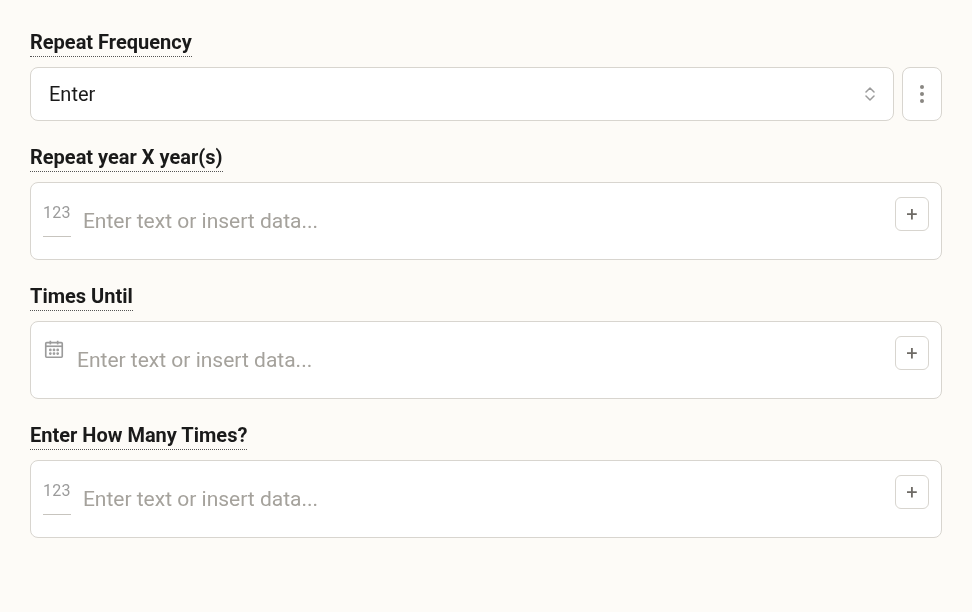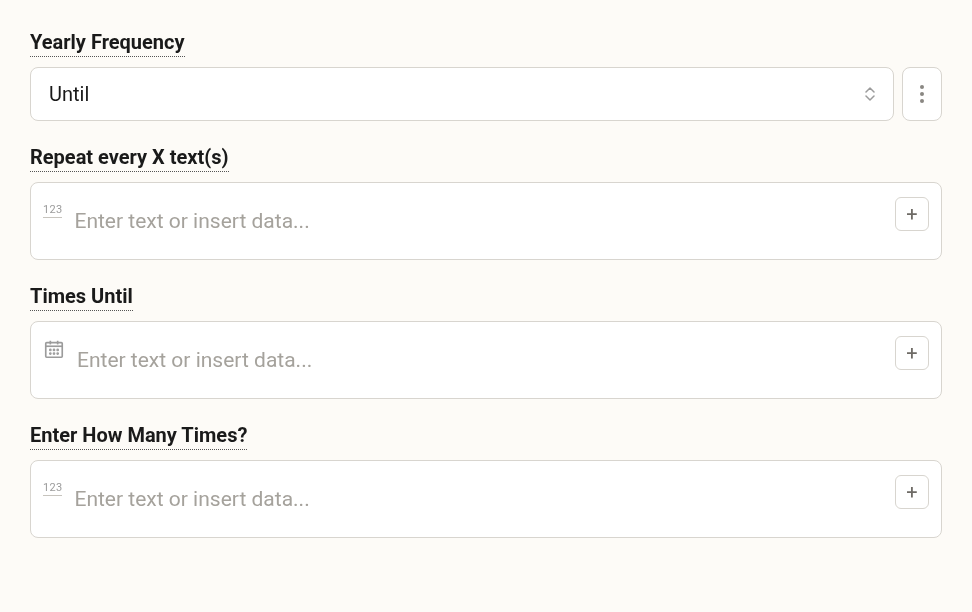--- a/index.html
+++ b/index.html
@@ -82,24 +82,24 @@
       display: flex;
       align-items: center;
       background: #fff;
       border: 1px solid #d8d5cf;
       border-radius: 8px;
       padding: 10px 12px;
       gap: 12px;
       height: 78px;
     }
     .type-badge {
-      font-size: 11px;
+      font-size: 16px;
       color: #9b9b9b;
       border-bottom: 1px solid #c7c4be;
-      padding-bottom: 1px;
+      padding-bottom: 14px;
       align-self: flex-start;
       margin-top: 10px;
       font-weight: 400;
       letter-spacing: 0.3px;
     }
     .cal-icon {
       align-self: flex-start;
       margin-top: 6px;
       color: #9b9b9b;
     }
@@ -128,45 +128,45 @@
       color: #6e6b66;
       font-size: 20px;
       align-self: flex-start;
       margin-top: 4px;
     }
   </style>
 </head>
 <body>
 
 <div class="field-group">
-  <div class="field-label">Yearly Frequency</div>
+  <div class="field-label">Repeat Frequency</div>
   <div class="select-row">
     <div class="select-box">
-      <span>Until</span>
+      <span>Enter</span>
       <span class="select-chevrons">
         <svg width="10" height="6" viewBox="0 0 10 6">
             <path d="M1 5 L5 1 L9 5" stroke="#9b9b9b" stroke-width="1.5" fill="none" stroke-linecap="round" stroke-linejoin="round"></path>
           </svg>
         <svg width="10" height="6" viewBox="0 0 10 6">
             <path d="M1 1 L5 5 L9 1" stroke="#9b9b9b" stroke-width="1.5" fill="none" stroke-linecap="round" stroke-linejoin="round"></path>
           </svg>
       </span>
     </div>
     <div class="menu-btn">
       <div class="dot-col">
         <div class="dot"></div>
         <div class="dot"></div>
         <div class="dot"></div>
       </div>
     </div>
   </div>
 </div>
 
 <div class="field-group">
-  <div class="field-label">Repeat every X text(s)</div>
+  <div class="field-label">Repeat year X year(s)</div>
   <div class="input-box">
     <span class="type-badge">123</span>
     <input type="text" class="text-input" placeholder="Enter text or insert data..." style="">
     <div class="plus-btn">
       <span>+</span>
     </div>
   </div>
 </div>
 
 <div class="field-group">

